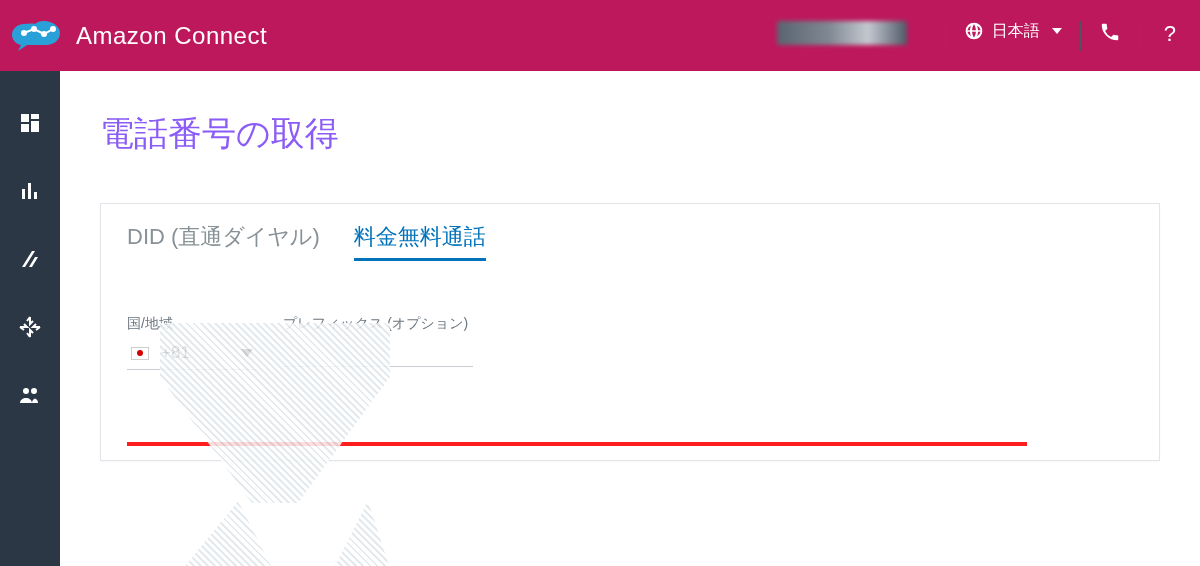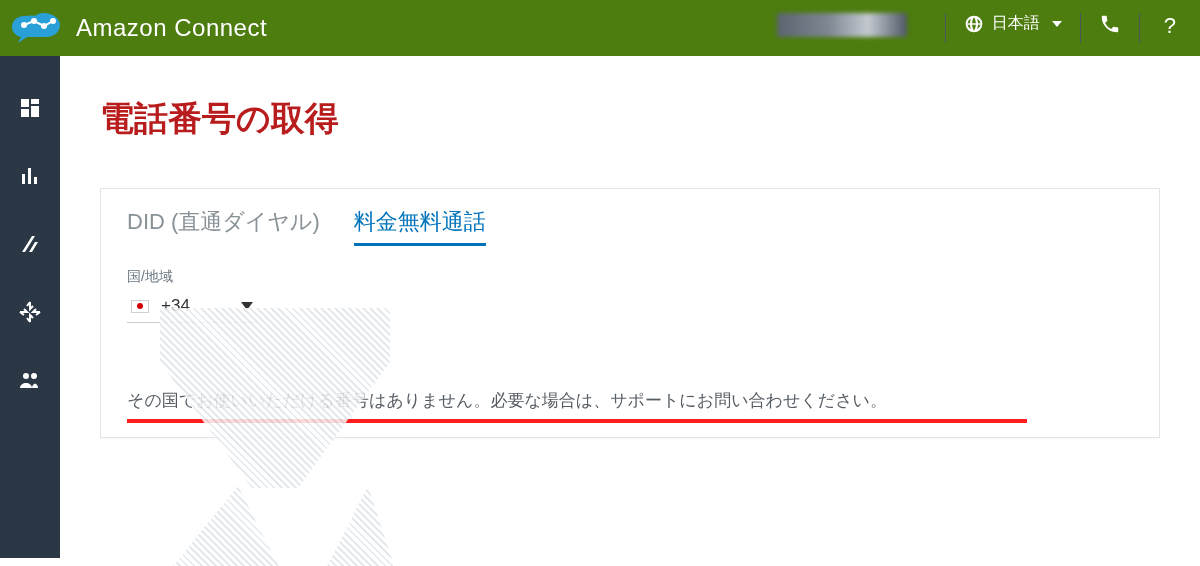--- a/index.html
+++ b/index.html
@@ -8,22 +8,22 @@
       width: 1200px;
       height: 566px;
       background: #ffffff;
       overflow: hidden;
     }
 
     
     .header {
       display: flex;
       align-items: center;
-      height: 56px;
-      background: #4d7c0f;
+      height: 71px;
+      background: #be185d;
       color: #ffffff;
       padding: 0 18px 0 10px;
     }
     .logo-box { display: flex; align-items: center; gap: 14px; }
     .brand-name { font-size: 24px; font-weight: 400; letter-spacing: .5px; }
     .header-spacer { flex: 1; }
     .header-right { display: flex; align-items: flex-start; gap: 0; }
     .user-blur {
       width: 130px; height: 24px;
       background: linear-gradient(90deg,#5a6470 0%,#7f8893 40%,#c4c9d0 70%,#4e5967 100%);
@@ -54,39 +54,39 @@
       align-items: center;
       padding-top: 40px;
       gap: 44px;
     }
     .sidebar .sic { width: 24px; height: 24px; fill: #ffffff; cursor: pointer; }
     .content {
       flex: 1;
       padding: 40px 40px 0 40px;
       position: relative;
     }
-    .page-title { font-size: 34px; font-weight: 700; color: #b91c1c; margin-bottom: 46px; }
+    .page-title { font-size: 34px; font-weight: 400; color: #8b5cf6; margin-bottom: 46px; }
 
     
     .card {
       border: 1px solid #e1e4e8;
       border-top-width: 1px;
       box-shadow: 0 1px 2px rgba(0,0,0,.03);
       padding: 0;
     }
     .tabs { display: flex; gap: 34px; padding: 18px 26px 10px 26px; }
     .tab {
       font-size: 22px; color: #879196; cursor: pointer; padding-bottom: 6px;
       border-bottom: 3px solid transparent;
     }
     .tab.active { color: #0073bb; border-bottom-color: #0073bb; }
 
     .fields { display: flex; gap: 26px; padding: 12px 26px 36px 26px; }
     .field-block { display: flex; flex-direction: column; gap: 6px; }
-    .field-label { font-size: 14px; color: #6b7680; }
+    .field-label { font-size: 14px; color: #6b7680; margin-top: 32px; }
     .country-picker {
       display: flex; align-items: center; gap: 12px;
       border-bottom: 1px solid #c8ccd0; padding: 4px 4px 6px 4px;
       min-width: 130px;
     }
     .flag-jp {
       width: 18px; height: 13px; border: 1px solid #cfcfcf; background: #fff;
       position: relative; display: inline-block;
     }
     .flag-jp::after {
@@ -185,29 +185,32 @@
       <div class="tabs">
         <div class="tab">DID (直通ダイヤル)</div>
         <div class="tab active">料金無料通話</div>
       </div>
 
       <div class="fields">
         <div class="field-block">
           <span class="field-label">国/地域</span>
           <div class="country-picker">
             <span class="flag-jp"></span>
-            <span class="dialcode">+34</span>
+            <span class="dialcode">+81</span>
             <div class="mini-caret"></div>
           </div>
         </div>
 
+        <div class="field-block">
+          <span class="field-label">プレフィックス (オプション)</span>
+          <div class="prefix-line"></div>
+        </div>
       </div>
 
       <div class="notice-row">
-        <div class="notice-text">その国でお使いいただける番号はありません。必要な場合は、サポートにお問い合わせください。</div>
         <div class="red-underline"></div>
       </div>
     </div>
 
     <div class="hatch a"></div>
     <div class="hatch b"></div>
   </div>
 </div>
 
 </body></html>

